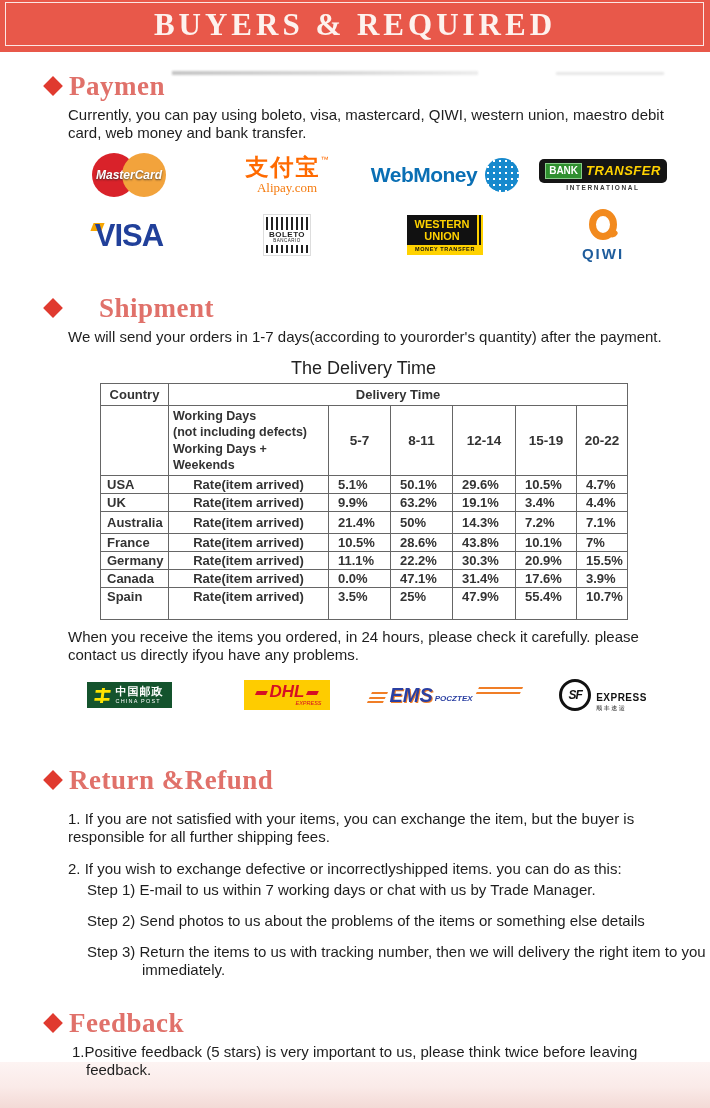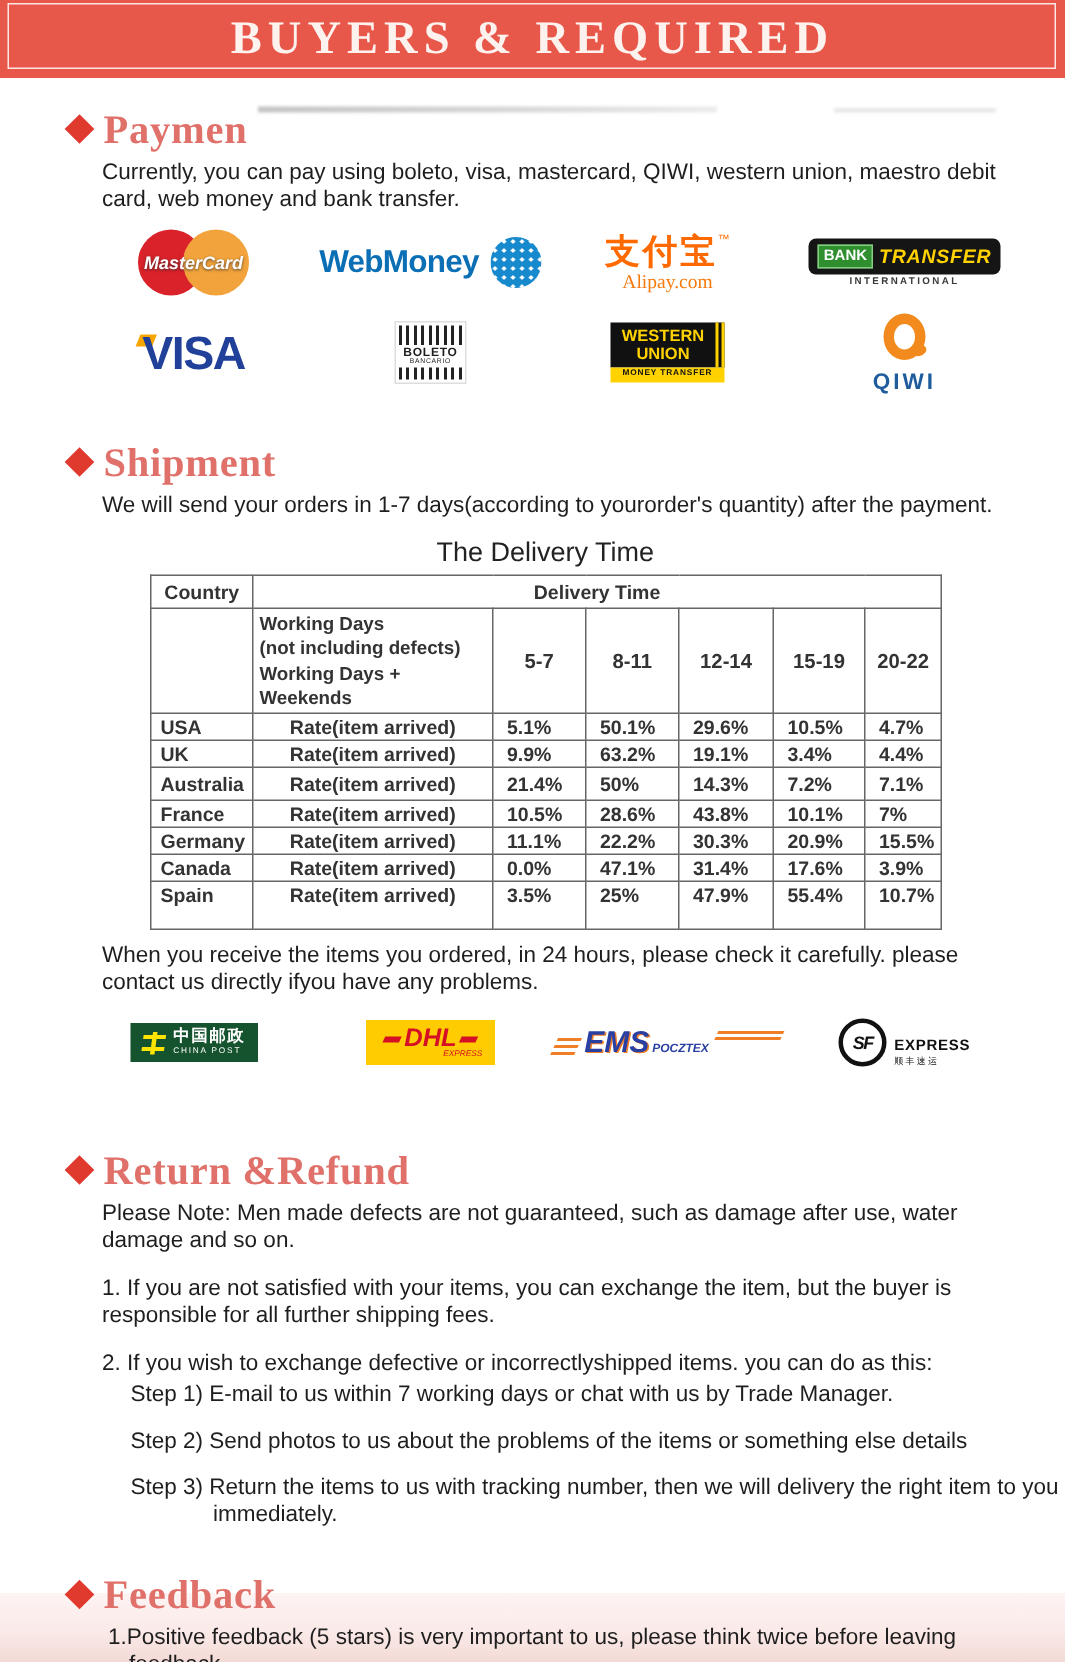--- a/index.html
+++ b/index.html
@@ -124,21 +124,21 @@
 
   
   .step{font-size:15px;line-height:18px;margin:13px 0 0 87px;max-width:600px;
         padding-left:55px;text-indent:-55px;}
   .step.first{margin-top:3px;}
   .hang14{padding-left:14px;text-indent:-14px;}
 
   .pink-strip{position:absolute;z-index:-1;left:0;right:0;bottom:0;height:46px;
       background:linear-gradient(#FDF4F3 0,#FAEAE8 55%,#F3DAD6 100%);}
 
-  .mt34{margin-top:34px;} .mt46{margin-top:46px;} .mt28{margin-top:28px;}
+  .mt34{margin-top:34px;gap:30px;} .mt46{margin-top:46px;} .mt28{margin-top:28px;}
   .mt18{margin-top:18px;} .mt14{margin-top:14px;} .mt8{margin-top:8px;}
 </style>
 </head>
 <body>
 
 <div class="page">
 
   <header class="banner">
     <div class="banner-frame"></div>
     <h1>BUYERS &amp; REQUIRED</h1>
@@ -156,29 +156,29 @@
 
     <div class="icon-grid">
       <div class="tile">
         <div class="logo-mc">
           <span class="mc-c mc-red"></span>
           <span class="mc-c mc-org"></span>
           <span class="mc-label">MasterCard</span>
         </div>
       </div>
       <div class="tile">
+        <div class="logo-alipay">
+          <div><span class="alipay-cn">支付宝</span><span class="alipay-tm">™</span></div>
+          <div class="alipay-en">Alipay.com</div>
+        </div>
+      </div>
+      <div class="tile">
         <div class="logo-wm">
           <span class="wm-text">WebMoney</span>
           <span class="wm-globe"></span>
-        </div>
-      </div>
-      <div class="tile">
-        <div class="logo-alipay">
-          <div><span class="alipay-cn">支付宝</span><span class="alipay-tm">™</span></div>
-          <div class="alipay-en">Alipay.com</div>
         </div>
       </div>
       <div class="tile">
         <div class="logo-bt">
           <div class="bt-box">
             <span class="bt-bank">BANK</span>
             <span class="bt-transfer">TRANSFER</span>
           </div>
           <div class="bt-intl">INTERNATIONAL</div>
         </div>
@@ -351,21 +351,20 @@
         </div>
       </div>
     </div>
   </section>
 
   <section>
     <div class="sec-head mt46">
       <span class="diamond"></span>
       <h2 class="sec-title">Return &amp;Refund</h2>
     </div>
-    <p class="body" style="max-width:585px;">Please Note: Men made defects are not guaranteed, such as damage after use, water damage and so on.</p>
     <p class="body mt14" style="max-width:585px;">1. If you are not satisfied with your items, you can exchange the item, but the buyer is responsible for all further shipping fees.</p>
     <p class="body mt14">2. If you wish to exchange defective or incorrectlyshipped items. you can do as this:</p>
     <p class="step first">Step 1) E-mail to us within 7 working days or chat with us by Trade Manager.</p>
     <p class="step">Step 2) Send photos to us about the problems of the items or something else details</p>
     <p class="step">Step 3) Return the items to us with tracking number, then we will delivery the right item to you immediately.</p>
   </section>
 
   <section>
     <div class="sec-head mt28">
       <span class="diamond"></span>

